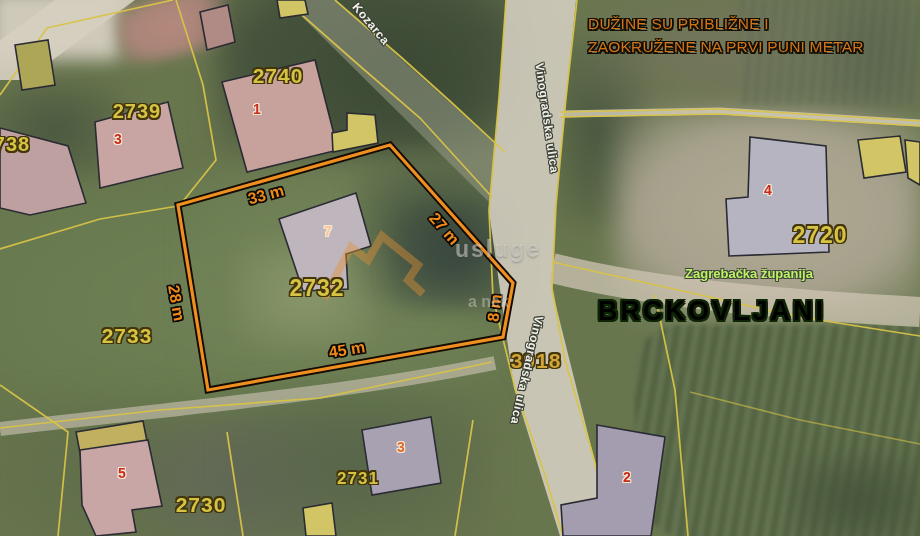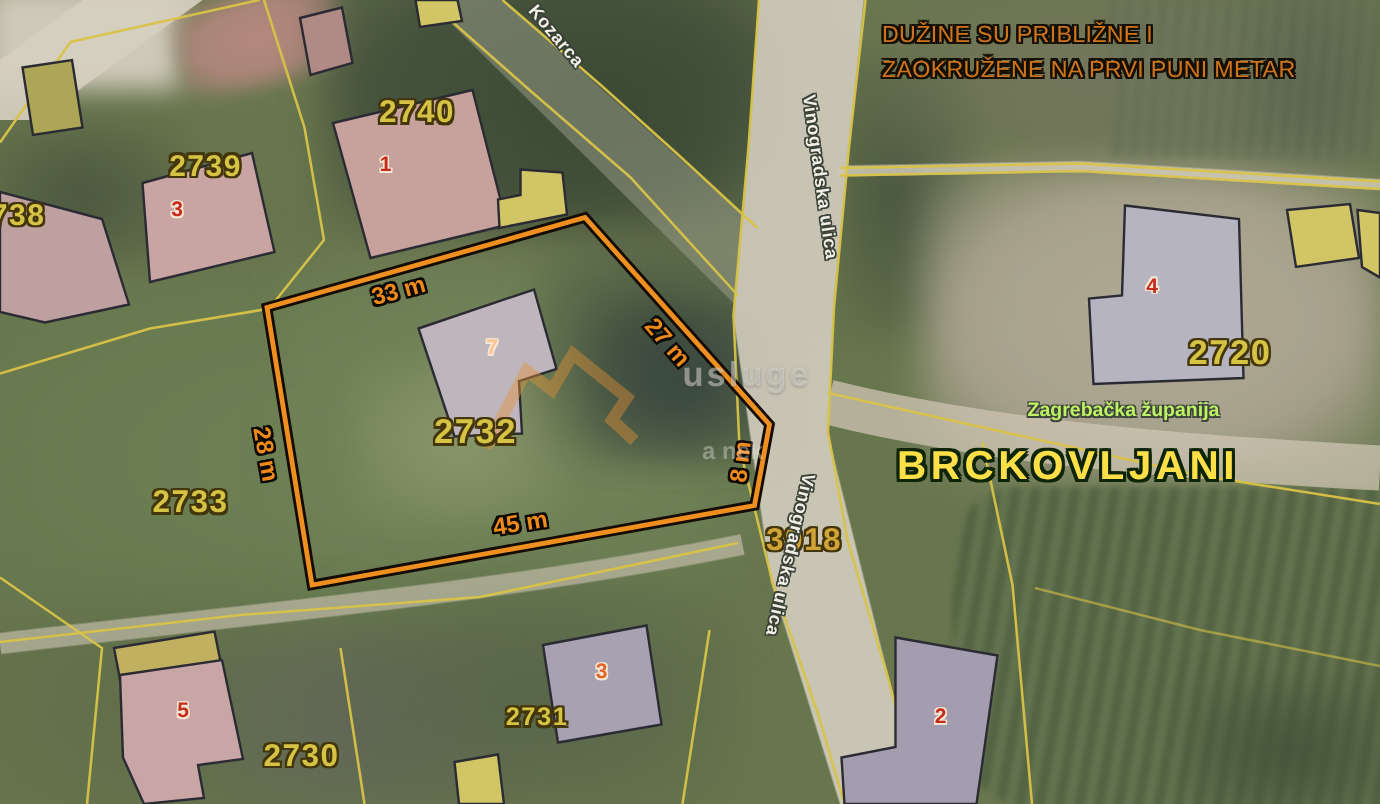--- a/index.html
+++ b/index.html
@@ -22,21 +22,21 @@
     text-shadow:-1.5px -1.5px 0 #0d0a05,1.5px -1.5px 0 #0d0a05,-1.5px 1.5px 0 #0d0a05,
                  1.5px 1.5px 0 #0d0a05,0 -1.5px 0 #0d0a05,0 1.5px 0 #0d0a05,
                 -1.5px 0 0 #0d0a05,1.5px 0 0 #0d0a05;}
   .street{color:#f2efe7;font-size:12px;font-weight:bold;letter-spacing:.5px;
     text-shadow:-1px -1px 0 #3a4136,1px -1px 0 #3a4136,-1px 1px 0 #3a4136,
                  1px 1px 0 #3a4136,0 -1px 0 #3a4136,0 1px 0 #3a4136,
                 -1px 0 0 #3a4136,1px 0 0 #3a4136;}
   #county-label{position:absolute;left:749px;top:273px;z-index:3;color:#bef264;
     font-size:13px;font-weight:bold;transform:translate(-50%,-50%);white-space:nowrap;
     text-shadow:-1px -1px 0 #3d443a,1px -1px 0 #3d443a,-1px 1px 0 #3d443a,1px 1px 0 #3d443a;}
-  #place-label{position:absolute;left:712px;top:311px;z-index:3;color:#fde047;
+  #place-label{position:absolute;left:712px;top:311px;z-index:3;color:#000000;
     font-size:27px;font-weight:bold;letter-spacing:3px;transform:translate(-50%,-50%);
     white-space:nowrap;
     text-shadow:-2px -2px 0 #0e2406,2px -2px 0 #0e2406,-2px 2px 0 #0e2406,2px 2px 0 #0e2406,
                  0 -2px 0 #0e2406,0 2px 0 #0e2406,-2px 0 0 #0e2406,2px 0 0 #0e2406;}
   #disclaimer{position:absolute;left:588px;top:12px;z-index:4;color:#d0741c;
     font-size:15.5px;font-weight:normal;line-height:23px;letter-spacing:.2px;white-space:nowrap;
     text-shadow:-1.5px -1.5px 0 #140f04,1.5px -1.5px 0 #140f04,-1.5px 1.5px 0 #140f04,
                  1.5px 1.5px 0 #140f04,0 -1.5px 0 #140f04,0 1.5px 0 #140f04,
                 -1.5px 0 0 #140f04,1.5px 0 0 #140f04;}
   #watermark-large{position:absolute;left:455px;top:236px;z-index:3;

